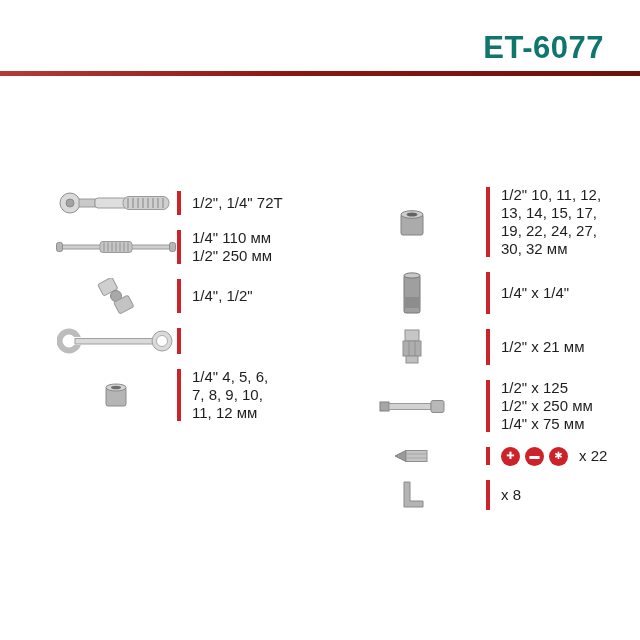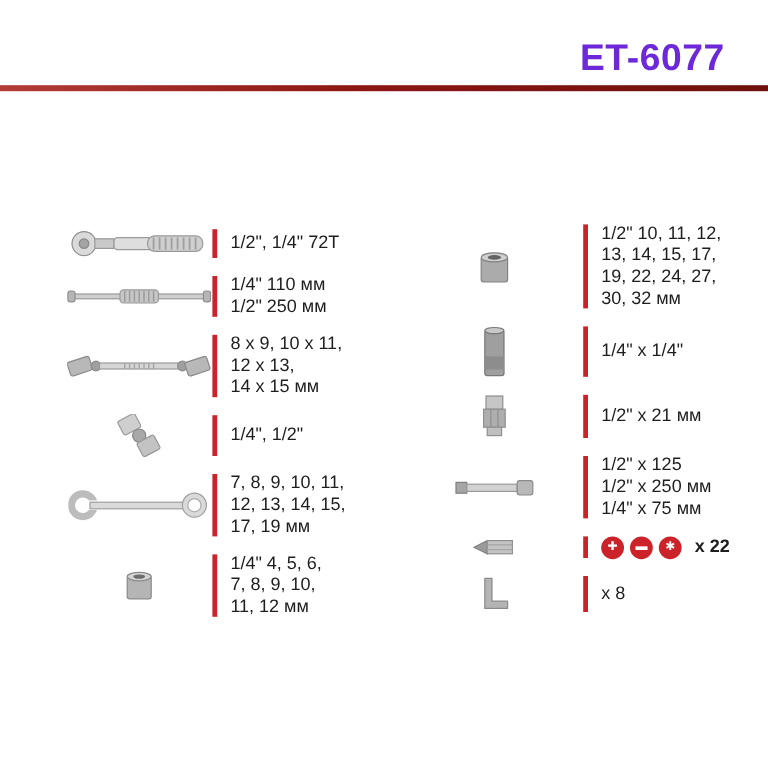--- a/index.html
+++ b/index.html
@@ -1,21 +1,21 @@
 <!DOCTYPE html>
 <html><head>
 <meta charset="utf-8">
 <style>
   * { margin:0; padding:0; box-sizing:border-box; }
   html,body { width:640px; height:640px; background:#ffffff; font-family:"Liberation Sans", sans-serif; }
   .page { position:relative; width:640px; height:640px; background:#fff; overflow:hidden; }
 
   .model-title {
     position:absolute; top:30px; right:36px;
-    font-size:31px; font-weight:700; color:#6d28d9; letter-spacing:.5px;
+    font-size:31px; font-weight:700; color:#0f766e; letter-spacing:.5px;
   }
   .header-rule {
     position:absolute; top:71px; left:0; width:640px; height:5px;
     background:linear-gradient(to right,#b23c38,#8c1713 45%,#6f100c);
   }
 
   .col { position:absolute; display:flex; flex-direction:column; }
   .col-left  { left:55px;  top:190px; width:268px; gap:13px; }
   .col-right { left:338px; top:186px; width:275px; gap:13px; }
 
@@ -30,21 +30,21 @@
     font-size:15px; line-height:18px; color:#1e1e1e;
     white-space:pre-line;
   }
 
   .icon-row { display:flex; align-items:center; white-space:normal; }
   .bit-ic {
     width:19px; height:19px; border-radius:50%; background:#cc2229; color:#fff;
     display:inline-flex; align-items:center; justify-content:center;
     font-size:10px; line-height:1; margin-right:5px; flex:0 0 auto;
   }
-  .count-label { margin-left:6px;font-weight:bold; }
+  .count-label { margin-left:6px; }
 
   svg { display:block; }
 </style>
 </head>
 <body>
 
 <div class="page">
 
   <div class="model-title">ET-6077</div>
   <div class="header-rule"></div>
@@ -74,40 +74,20 @@
           <rect x="113.5" y="3.5" width="6" height="9" rx="2" fill="#b5b5b5" stroke="#8f8f8f"></rect>
           <rect x="44" y="2.5" width="32" height="11" rx="3" fill="#c6c6c6" stroke="#9a9a9a"></rect>
           <path d="M48 3.5v9M52 3.5v9M56 3.5v9M60 3.5v9M64 3.5v9M68 3.5v9M72 3.5v9" stroke="#9a9a9a" stroke-width="1.2"></path>
         </svg>
       </div>
       <div class="red-bar"></div>
       <div class="item-text">1/4" 110 мм
 1/2" 250 мм</div>
     </div>
 
-    <div class="item">
-      <div class="img-cell">
-        <svg width="120" height="24" viewBox="0 0 120 24">
-          <g transform="rotate(-18 11 12)">
-            <rect x="1" y="6" width="19" height="12" rx="2" fill="#b8b8b8" stroke="#8a8a8a"></rect>
-          </g>
-          <circle cx="24" cy="12" r="4" fill="#a0a0a0" stroke="#8a8a8a"></circle>
-          <rect x="27" y="9.5" width="66" height="5" fill="#d6d6d6" stroke="#9a9a9a"></rect>
-          <path d="M48 9.5v5M52 9.5v5M56 9.5v5M60 9.5v5M64 9.5v5M68 9.5v5M72 9.5v5" stroke="#a5a5a5" stroke-width="1.2"></path>
-          <circle cx="96" cy="12" r="4" fill="#a0a0a0" stroke="#8a8a8a"></circle>
-          <g transform="rotate(-18 109 12)">
-            <rect x="99" y="6" width="19" height="12" rx="2" fill="#b8b8b8" stroke="#8a8a8a"></rect>
-          </g>
-        </svg>
-      </div>
-      <div class="red-bar"></div>
-      <div class="item-text">8 x 9, 10 x 11,
-12 x 13,
-14 x 15 мм</div>
-    </div>
 
     <div class="item">
       <div class="img-cell">
         <svg width="46" height="36" viewBox="0 0 46 36">
           <g transform="rotate(-28 15 9)">
             <rect x="7" y="2" width="16" height="13" rx="2" fill="#cfcfcf" stroke="#9a9a9a"></rect>
           </g>
           <circle cx="23" cy="18" r="5.5" fill="#a8a8a8" stroke="#8a8a8a"></circle>
           <g transform="rotate(-28 31 27)">
             <rect x="23" y="20" width="16" height="13" rx="2" fill="#c3c3c3" stroke="#9a9a9a"></rect>
@@ -122,23 +102,20 @@
       <div class="img-cell">
         <svg width="118" height="28" viewBox="0 0 118 28">
           <circle cx="12" cy="14" r="9.5" fill="none" stroke="#bcbcbc" stroke-width="6"></circle>
           <rect x="14" y="10" width="11" height="8" fill="#ffffff"></rect>
           <rect x="18" y="11.5" width="80" height="5.5" fill="#dadada" stroke="#9f9f9f"></rect>
           <circle cx="105" cy="14" r="10" fill="#dadada" stroke="#9f9f9f"></circle>
           <circle cx="105" cy="14" r="5.5" fill="#ffffff" stroke="#adadad"></circle>
         </svg>
       </div>
       <div class="red-bar"></div>
-      <div class="item-text">7, 8, 9, 10, 11,
-12, 13, 14, 15,
-17, 19 мм</div>
     </div>
 
     <div class="item">
       <div class="img-cell">
         <svg width="30" height="30" viewBox="0 0 30 30">
           <rect x="5" y="7" width="20" height="19" rx="2" fill="#b5b5b5" stroke="#8a8a8a"></rect>
           <ellipse cx="15" cy="7.5" rx="10" ry="3.5" fill="#d4d4d4" stroke="#8a8a8a"></ellipse>
           <ellipse cx="15" cy="7.5" rx="5" ry="1.8" fill="#6e6e6e"></ellipse>
         </svg>
       </div>

